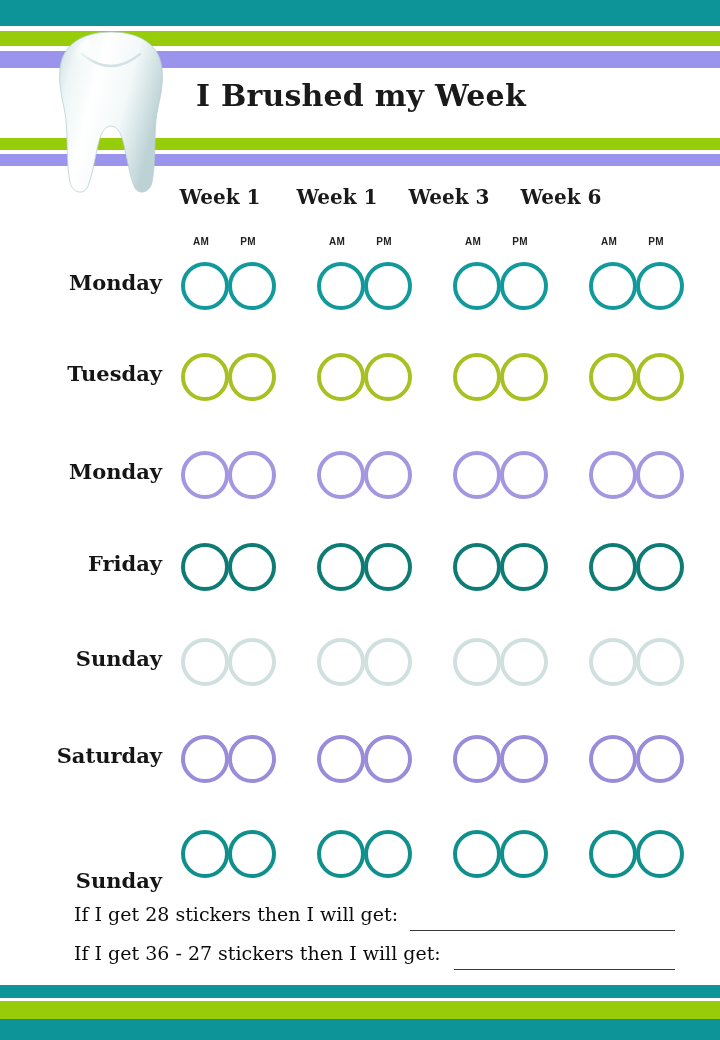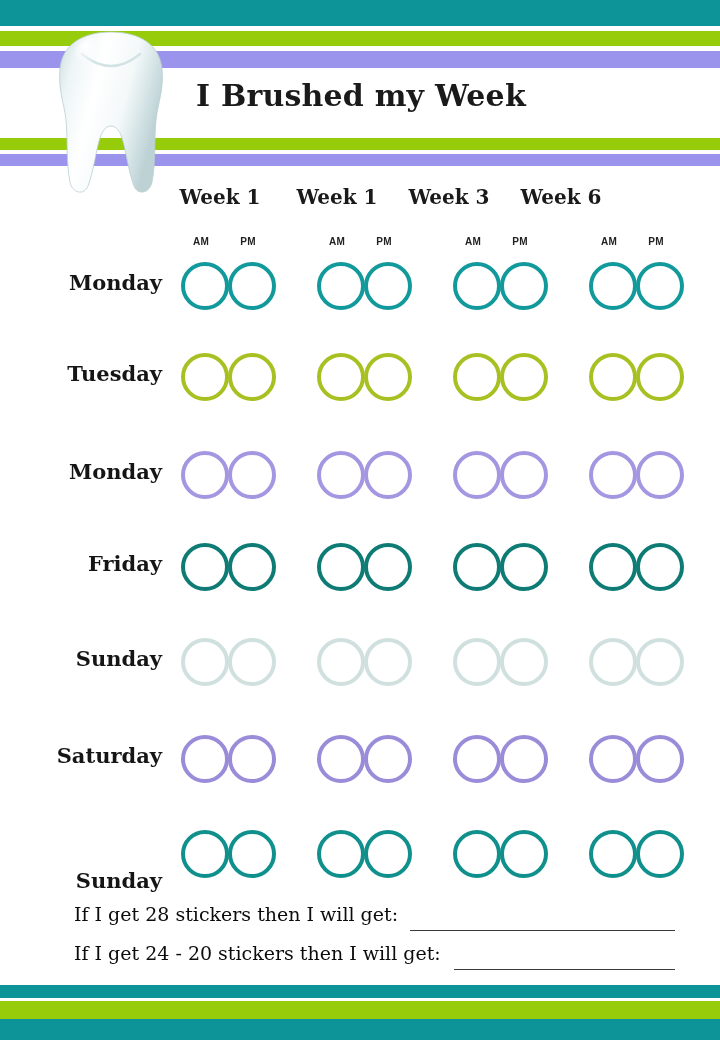--- a/index.html
+++ b/index.html
@@ -253,21 +253,21 @@
       <div class="circle" style="left: 364px; top: 830px; border-color: rgb(16, 144, 140);"></div>
       <div class="circle" style="left: 453px; top: 830px; border-color: rgb(16, 144, 140);"></div>
       <div class="circle" style="left: 500px; top: 830px; border-color: rgb(16, 144, 140);"></div>
       <div class="circle" style="left: 589px; top: 830px; border-color: rgb(16, 144, 140);"></div>
       <div class="circle" style="left: 636px; top: 830px; border-color: rgb(16, 144, 140);"></div>
       <div class="reward-row" style="top: 903px;">
         <div class="reward-text">If I get 28 stickers then I will get:</div>
         <div class="reward-blank" style="left: 410px; width: 265px;"></div>
       </div>
       <div class="reward-row" style="top: 942px;">
-        <div class="reward-text">If I get 24 - 20 stickers then I will get:</div>
+        <div class="reward-text">If I get 36 - 27 stickers then I will get:</div>
         <div class="reward-blank" style="left: 454px; width: 221px;"></div>
       </div>
     </div>
 
   <div class="band band-teal-f1"></div>
   <div class="band band-green-f"></div>
   <div class="band band-teal-f2"></div>
 
 </div>
 

